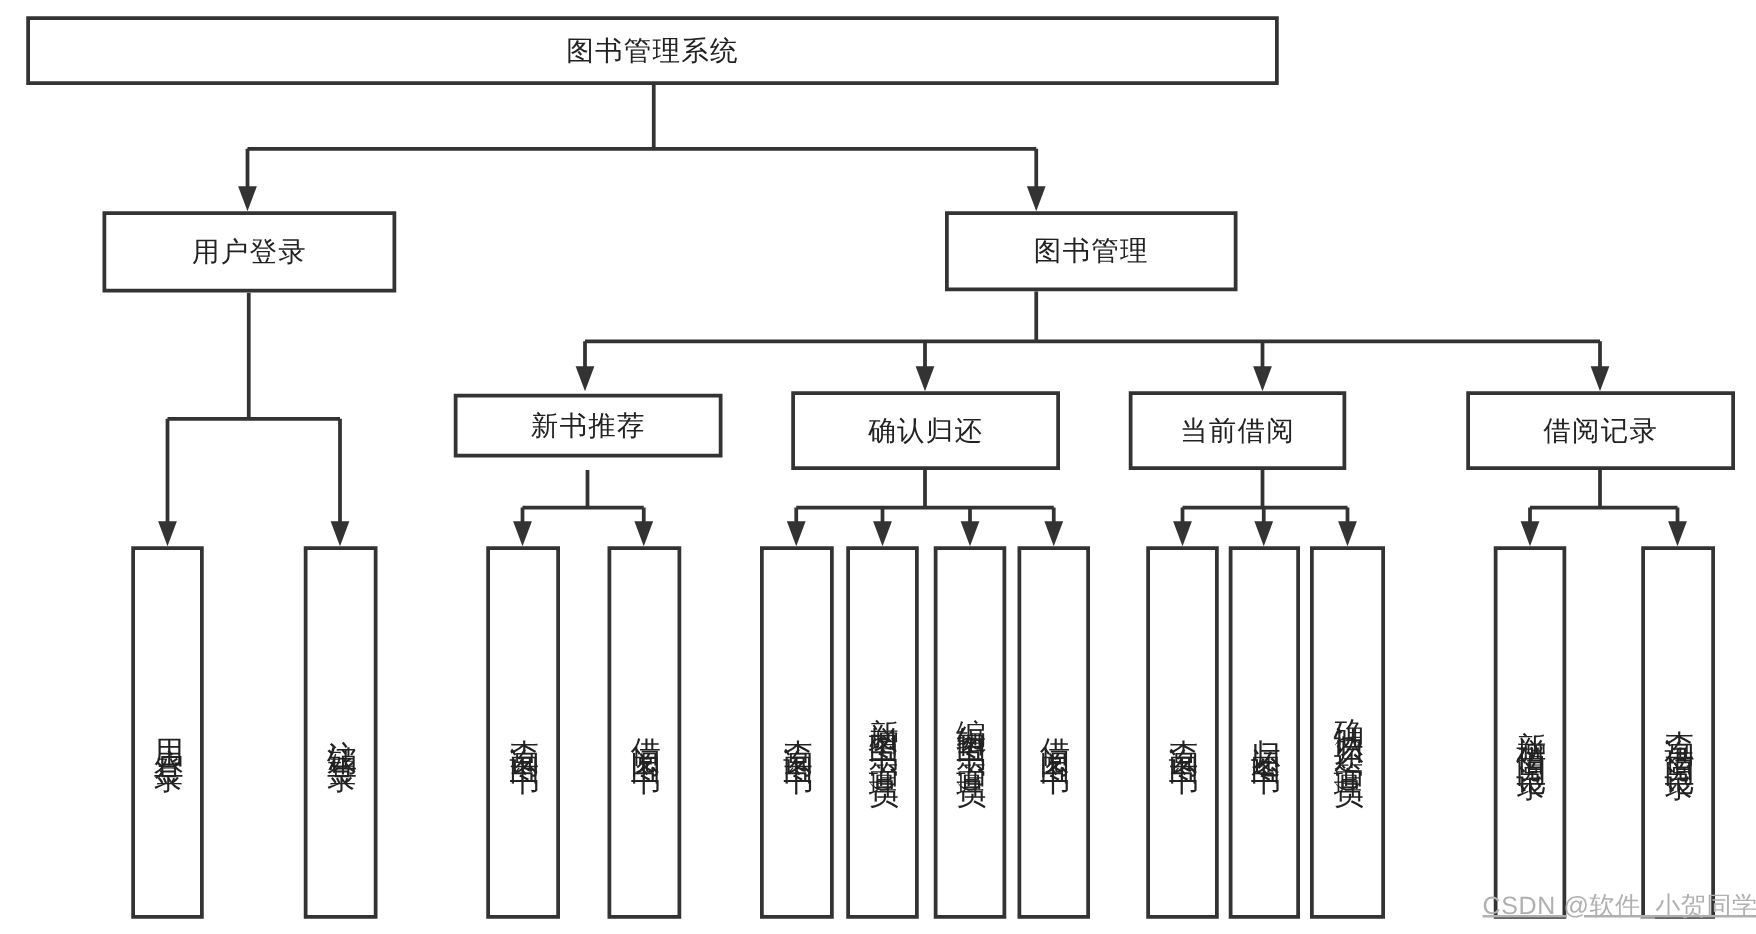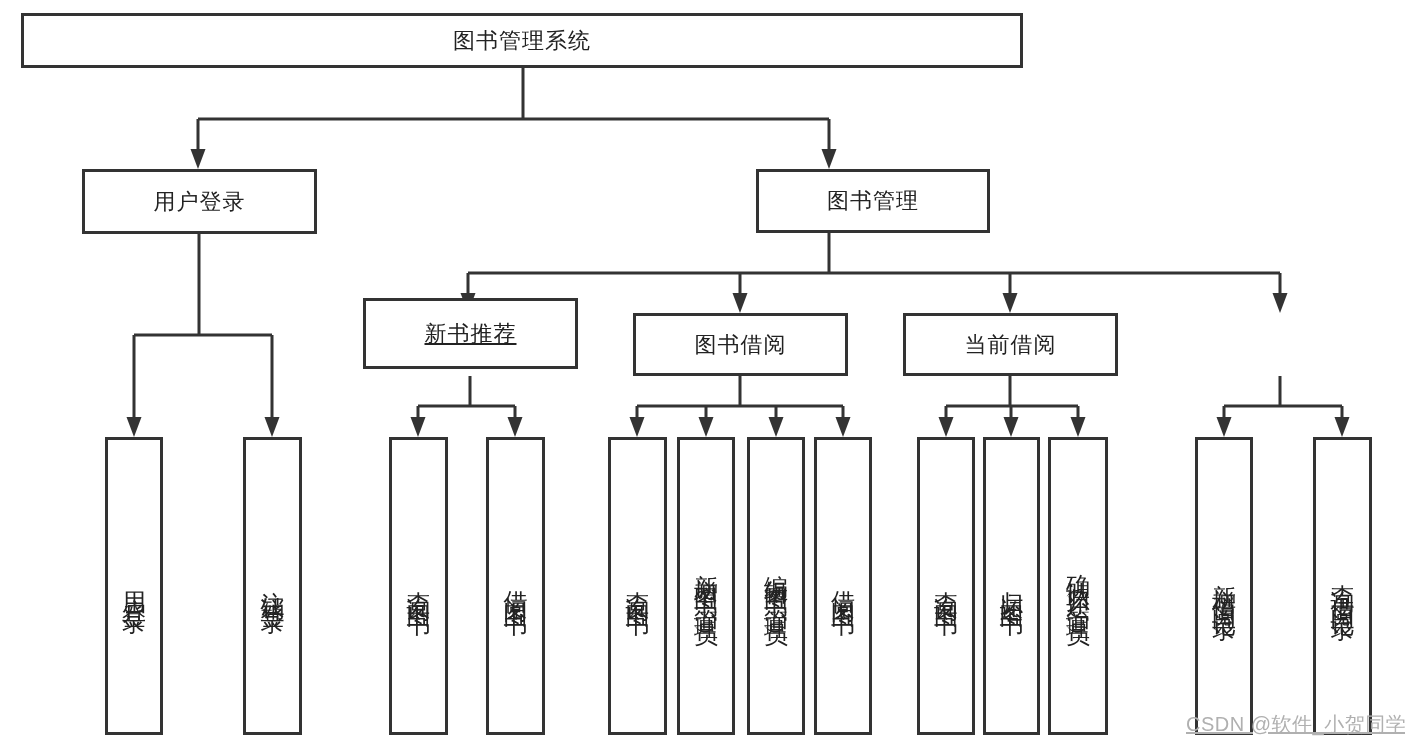--- a/index.html
+++ b/index.html
@@ -89,23 +89,24 @@
                        M1070.5 417 L1085.5 417 L1078 437 Z
                        M1216.5 417 L1231.5 417 L1224 437 Z
                        M1334.5 417 L1349.5 417 L1342 437 Z"></path>
   </svg>
 
   <div class="node hnode" style="left:21px;top:13px;width:1002px;height:55px;">图书管理系统</div>
 
   <div class="node hnode" style="left:82px;top:169px;width:235px;height:65px;">用户登录</div>
   <div class="node hnode" style="left:712px;top:169px;width:234px;height:64px;margin-left:44px;">图书管理</div>
 
-  <div class="node hnode" style="left:363px;top:298px;width:215px;height:71px;text-decoration:underline;">新书推荐</div>
-  <div class="node hnode" style="left:633px;top:313px;width:215px;height:63px;">图书借阅</div>
-  <div class="node hnode" style="left:903px;top:313px;width:215px;height:63px;text-align:right;">当前借阅</div>
+  <div class="node hnode" style="left:363px;top:315px;width:215px;height:51px;">新书推荐</div>
+  <div class="node hnode" style="left:633px;top:313px;width:215px;height:63px;">确认归还</div>
+  <div class="node hnode" style="left:903px;top:313px;width:174px;height:63px;text-align:right;">当前借阅</div>
+  <div class="node hnode" style="left:1173px;top:313px;width:215px;height:63px;">借阅记录</div>
 
   <div class="node vnode" style="left:105px;top:437px;width:58px;height:298px;">
     <span>用户登录</span>
   </div>
   <div class="node vnode" style="left:243px;top:437px;width:59px;height:298px;">
     <span>注销登录</span>
   </div>
 
   <div class="node vnode" style="left:389px;top:437px;width:59px;height:298px;">
     <span>查询图书</span>

